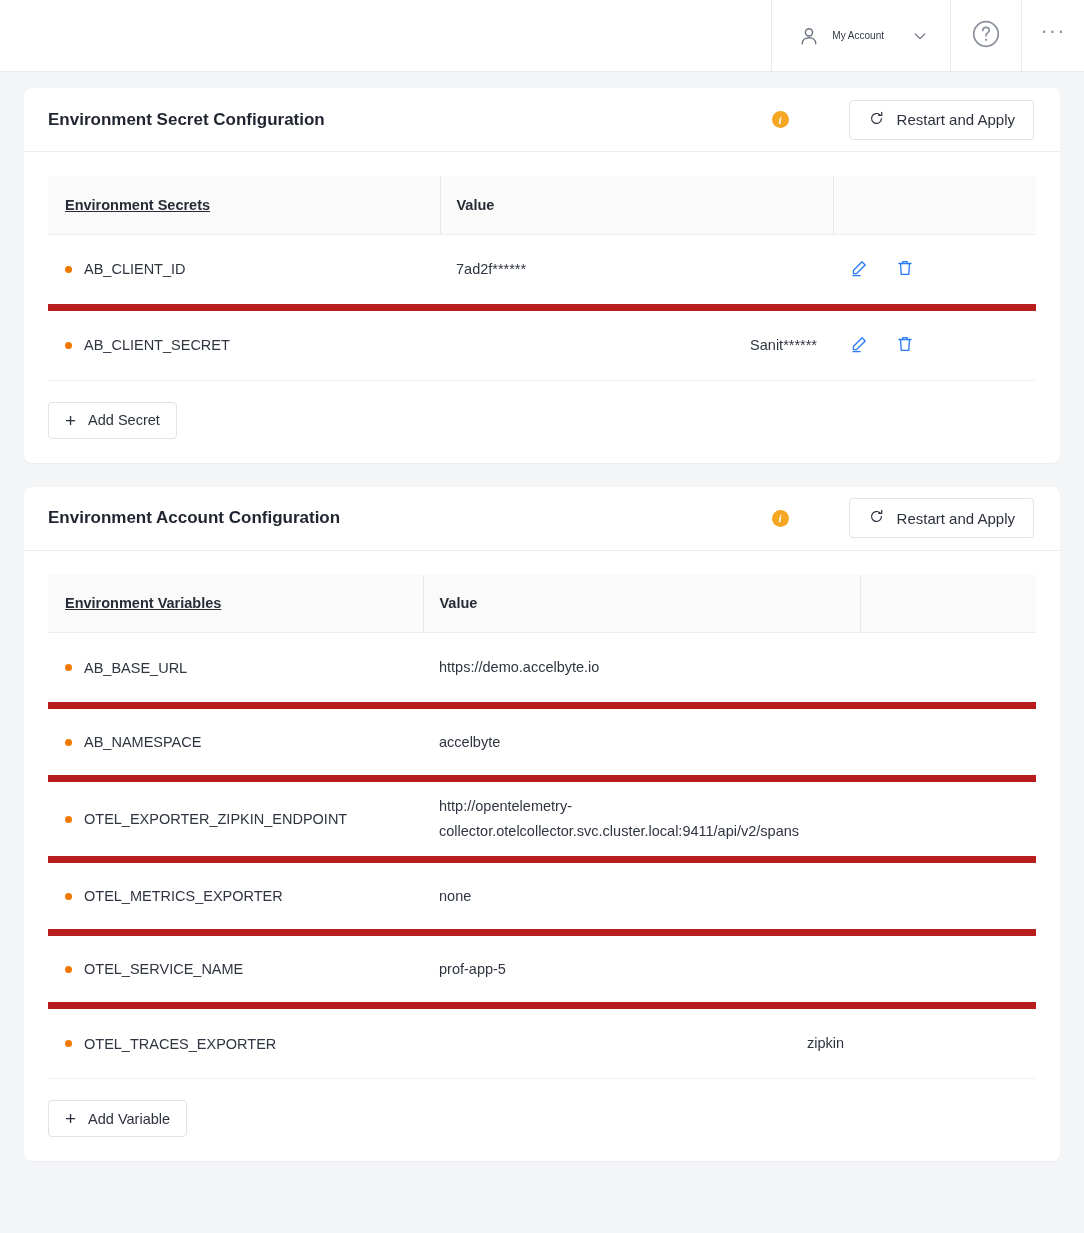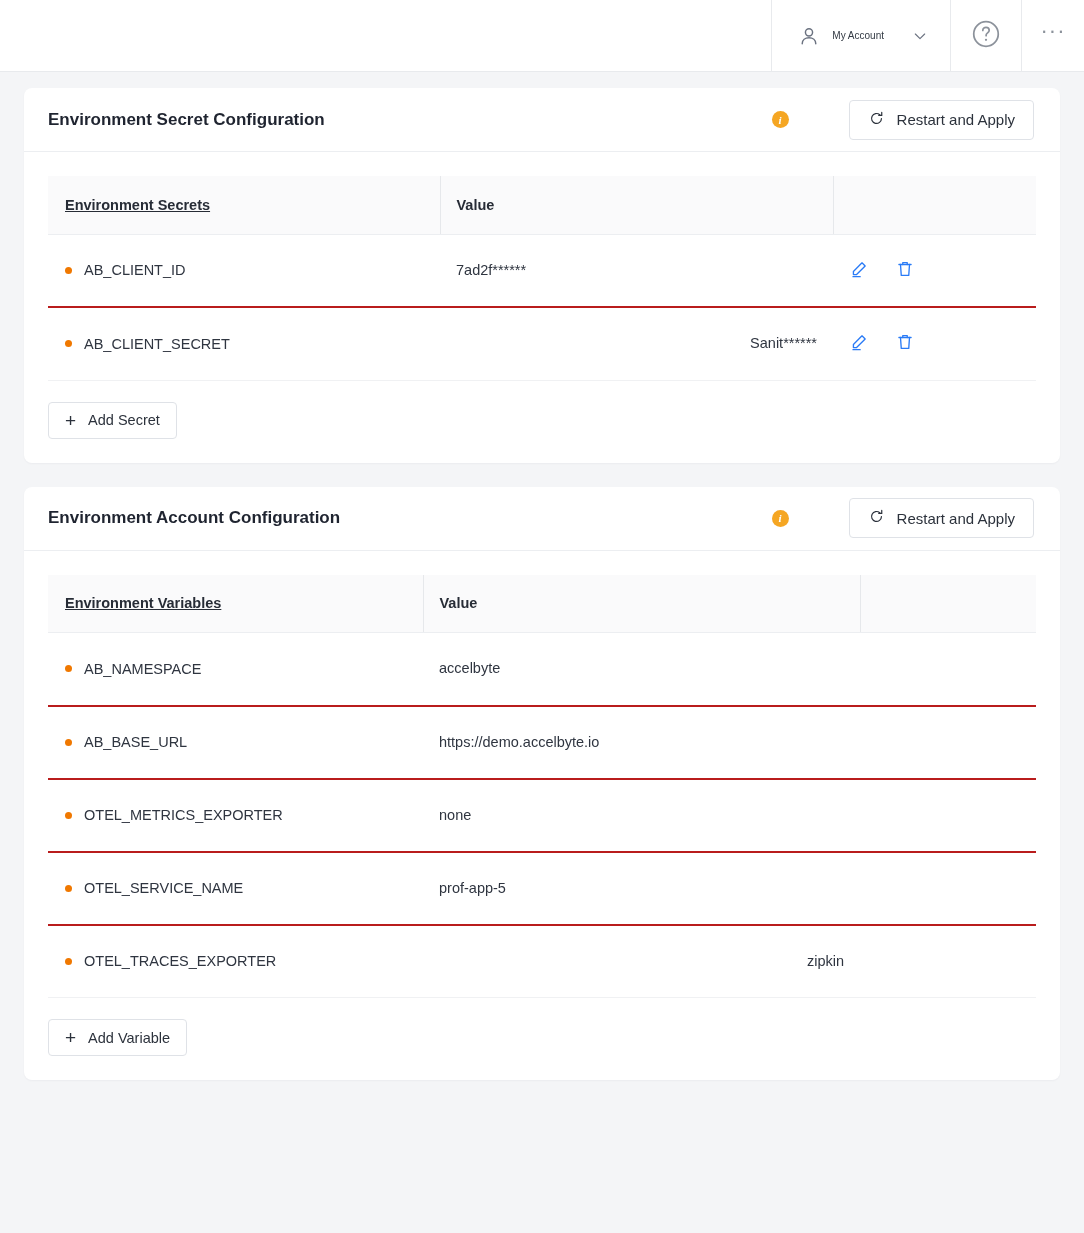--- a/index.html
+++ b/index.html
@@ -134,21 +134,21 @@
   .tbl thead th.col-name { padding-left: 17px; text-decoration: underline; }
   .tbl thead th.col-value { border-left: 1px solid #e6e8eb; }
   .tbl thead th.col-actions { border-left: 1px solid #e6e8eb; }
 
   .tbl tbody td {
     height: 73px;
     font-size: 14.5px;
     color: #2f3540;
     vertical-align: middle;
     padding: 12px 16px;
-    border-bottom: 2px solid #b91c1c;
+    border-bottom: 7px solid #b91c1c;
   }
   .tbl tbody tr:last-child td { border-bottom: 1px solid #f0f1f3; text-align: right; }
 
   .name-cell { padding-left: 17px !important; }
   .name-wrap { display: flex; align-items: center; gap: 12px; }
   .dot {
     width: 7px; height: 7px; border-radius: 50%;
     background: #f07800; flex: 0 0 7px;
   }
   .value-cell { color: #2f3540; line-height: 25px; word-break: break-word; margin-top: 6px; }
@@ -346,34 +346,44 @@
             <th class="col-name">Environment Variables</th>
             <th class="col-value">Value</th>
             <th class="col-actions"></th>
           </tr>
         </thead>
         <tbody>
           <tr>
             <td class="name-cell">
               <div class="name-wrap">
                 <span class="dot"></span>
+                <span>AB_BASE_URL</span>
+              </div>
+            </td>
+            <td class="value-cell">https://demo.accelbyte.io</td>
+            <td></td>
+          </tr>
+          <tr>
+            <td class="name-cell">
+              <div class="name-wrap">
+                <span class="dot"></span>
                 <span>AB_NAMESPACE</span>
               </div>
             </td>
             <td class="value-cell">accelbyte</td>
             <td></td>
           </tr>
           <tr>
             <td class="name-cell">
               <div class="name-wrap">
                 <span class="dot"></span>
-                <span>AB_BASE_URL</span>
-              </div>
-            </td>
-            <td class="value-cell">https://demo.accelbyte.io</td>
+                <span>OTEL_EXPORTER_ZIPKIN_ENDPOINT</span>
+              </div>
+            </td>
+            <td class="value-cell">http://opentelemetry-collector.otelcollector.svc.cluster.local:9411/api/v2/spans</td>
             <td></td>
           </tr>
           <tr>
             <td class="name-cell">
               <div class="name-wrap">
                 <span class="dot"></span>
                 <span>OTEL_METRICS_EXPORTER</span>
               </div>
             </td>
             <td class="value-cell">none</td>

